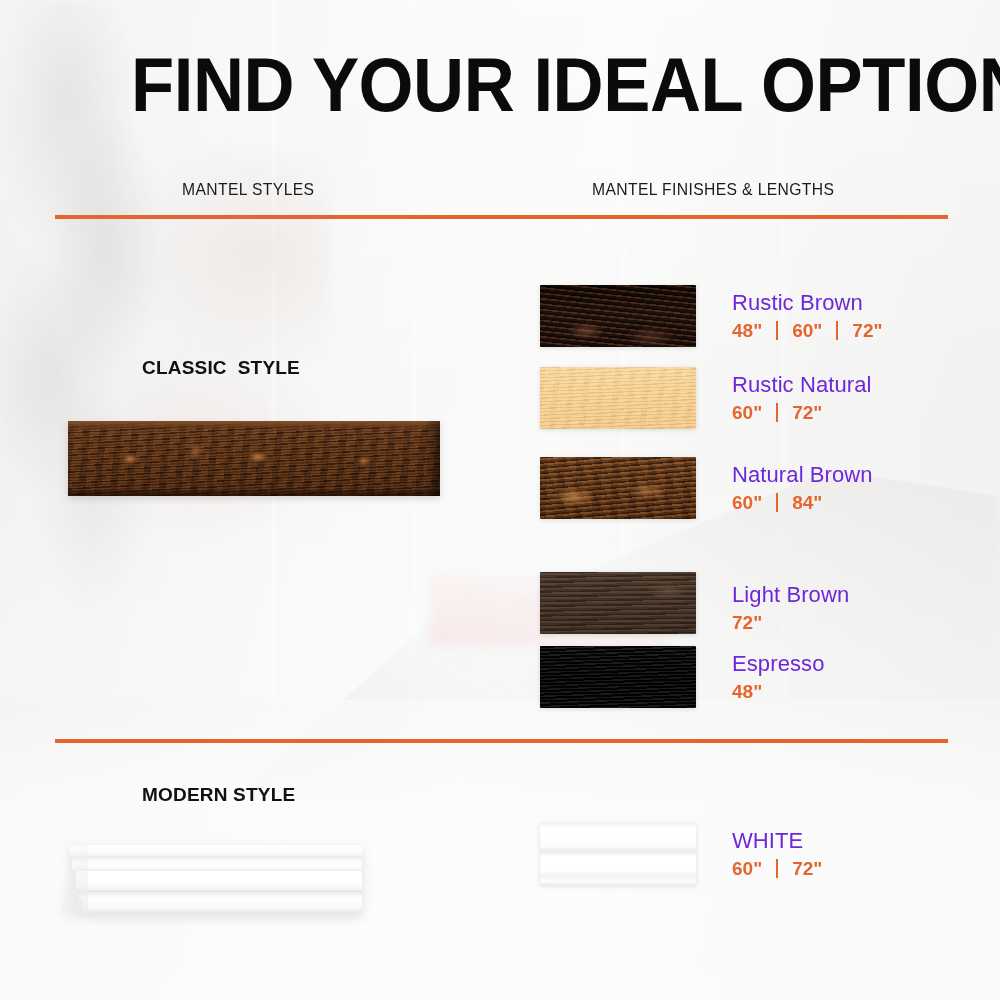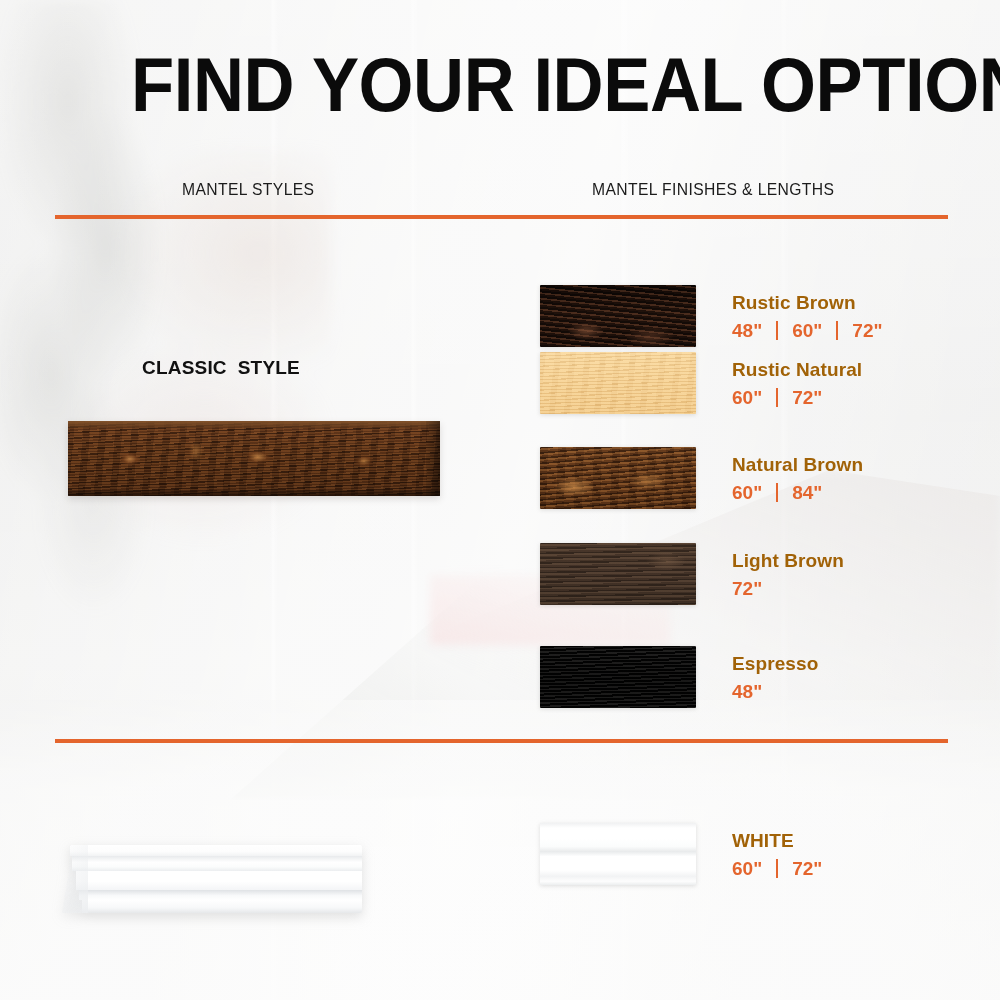--- a/index.html
+++ b/index.html
@@ -238,23 +238,23 @@
     border-radius: 1px;
     box-shadow: 0 1px 4px rgba(120,118,114,0.22);
   }
   .finish-text {
     margin-left: 36px;
     display: flex;
     flex-direction: column;
     justify-content: center;
   }
   .finish-name {
-    font-size: 19px;
-    font-weight: 700;
-    color: #a16207;
+    font-size: 22px;
+    font-weight: 400;
+    color: #6d28d9;
     letter-spacing: 0.1px;
     line-height: 24px;
     white-space: nowrap;
   }
   .finish-sizes {
     margin-top: 5px;
     font-size: 19px;
     font-weight: 700;
     color: #e4652d;
     line-height: 22px;
@@ -374,64 +374,65 @@
       <div class="finish-sizes">
         <span>48"</span>
         <span class="sep"></span>
         <span>60"</span>
         <span class="sep"></span>
         <span>72"</span>
       </div>
     </div>
   </div>
 
-  <div class="finish-row" style="top:352px;">
+  <div class="finish-row" style="top:367px;">
     <div class="swatch sw-rustic-natural"></div>
     <div class="finish-text">
       <div class="finish-name">Rustic Natural</div>
       <div class="finish-sizes">
         <span>60"</span>
         <span class="sep"></span>
         <span>72"</span>
       </div>
     </div>
   </div>
 
-  <div class="finish-row" style="top:447px;">
+  <div class="finish-row" style="top:457px;">
     <div class="swatch sw-natural-brown"></div>
     <div class="finish-text">
       <div class="finish-name">Natural Brown</div>
       <div class="finish-sizes">
         <span>60"</span>
         <span class="sep"></span>
         <span>84"</span>
       </div>
     </div>
   </div>
 
-  <div class="finish-row" style="top:543px;">
+  <div class="finish-row" style="top:572px;align-items:flex-end;">
     <div class="swatch sw-light-brown"></div>
     <div class="finish-text">
       <div class="finish-name">Light Brown</div>
       <div class="finish-sizes">
         <span>72"</span>
       </div>
     </div>
   </div>
 
   <div class="finish-row" style="top:646px;">
     <div class="swatch sw-espresso"></div>
     <div class="finish-text">
       <div class="finish-name">Espresso</div>
       <div class="finish-sizes">
         <span>48"</span>
       </div>
     </div>
   </div>
 
+  <div class="style-label modern">MODERN STYLE</div>
 
   <div class="mantel-modern">
     <div class="m-top"></div>
     <div class="m-ogee"></div>
     <div class="m-face"></div>
     <div class="m-step"></div>
     <div class="m-base"></div>
     <div class="m-endcap"></div>
   </div>
 

